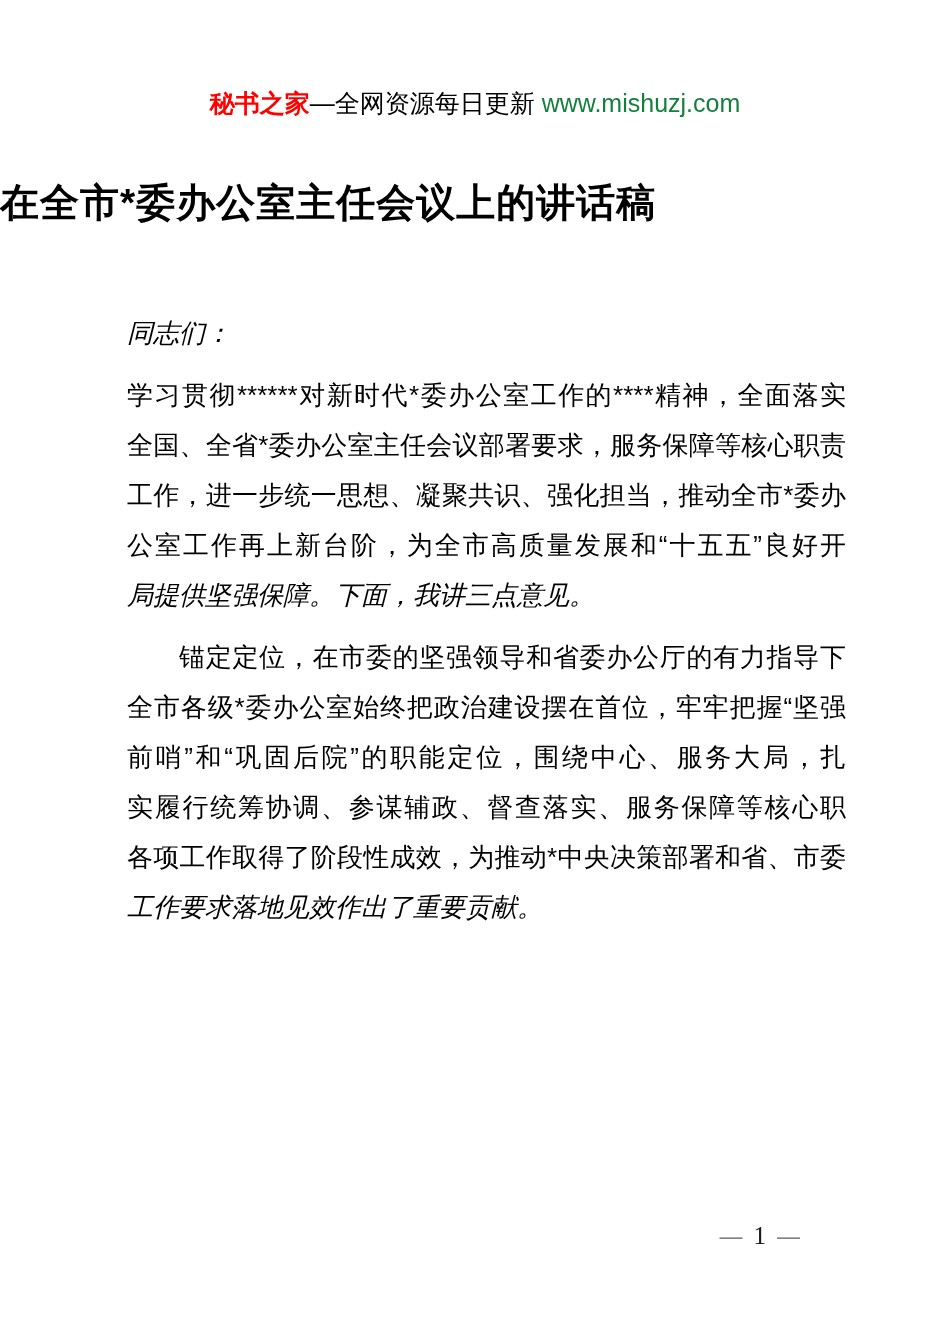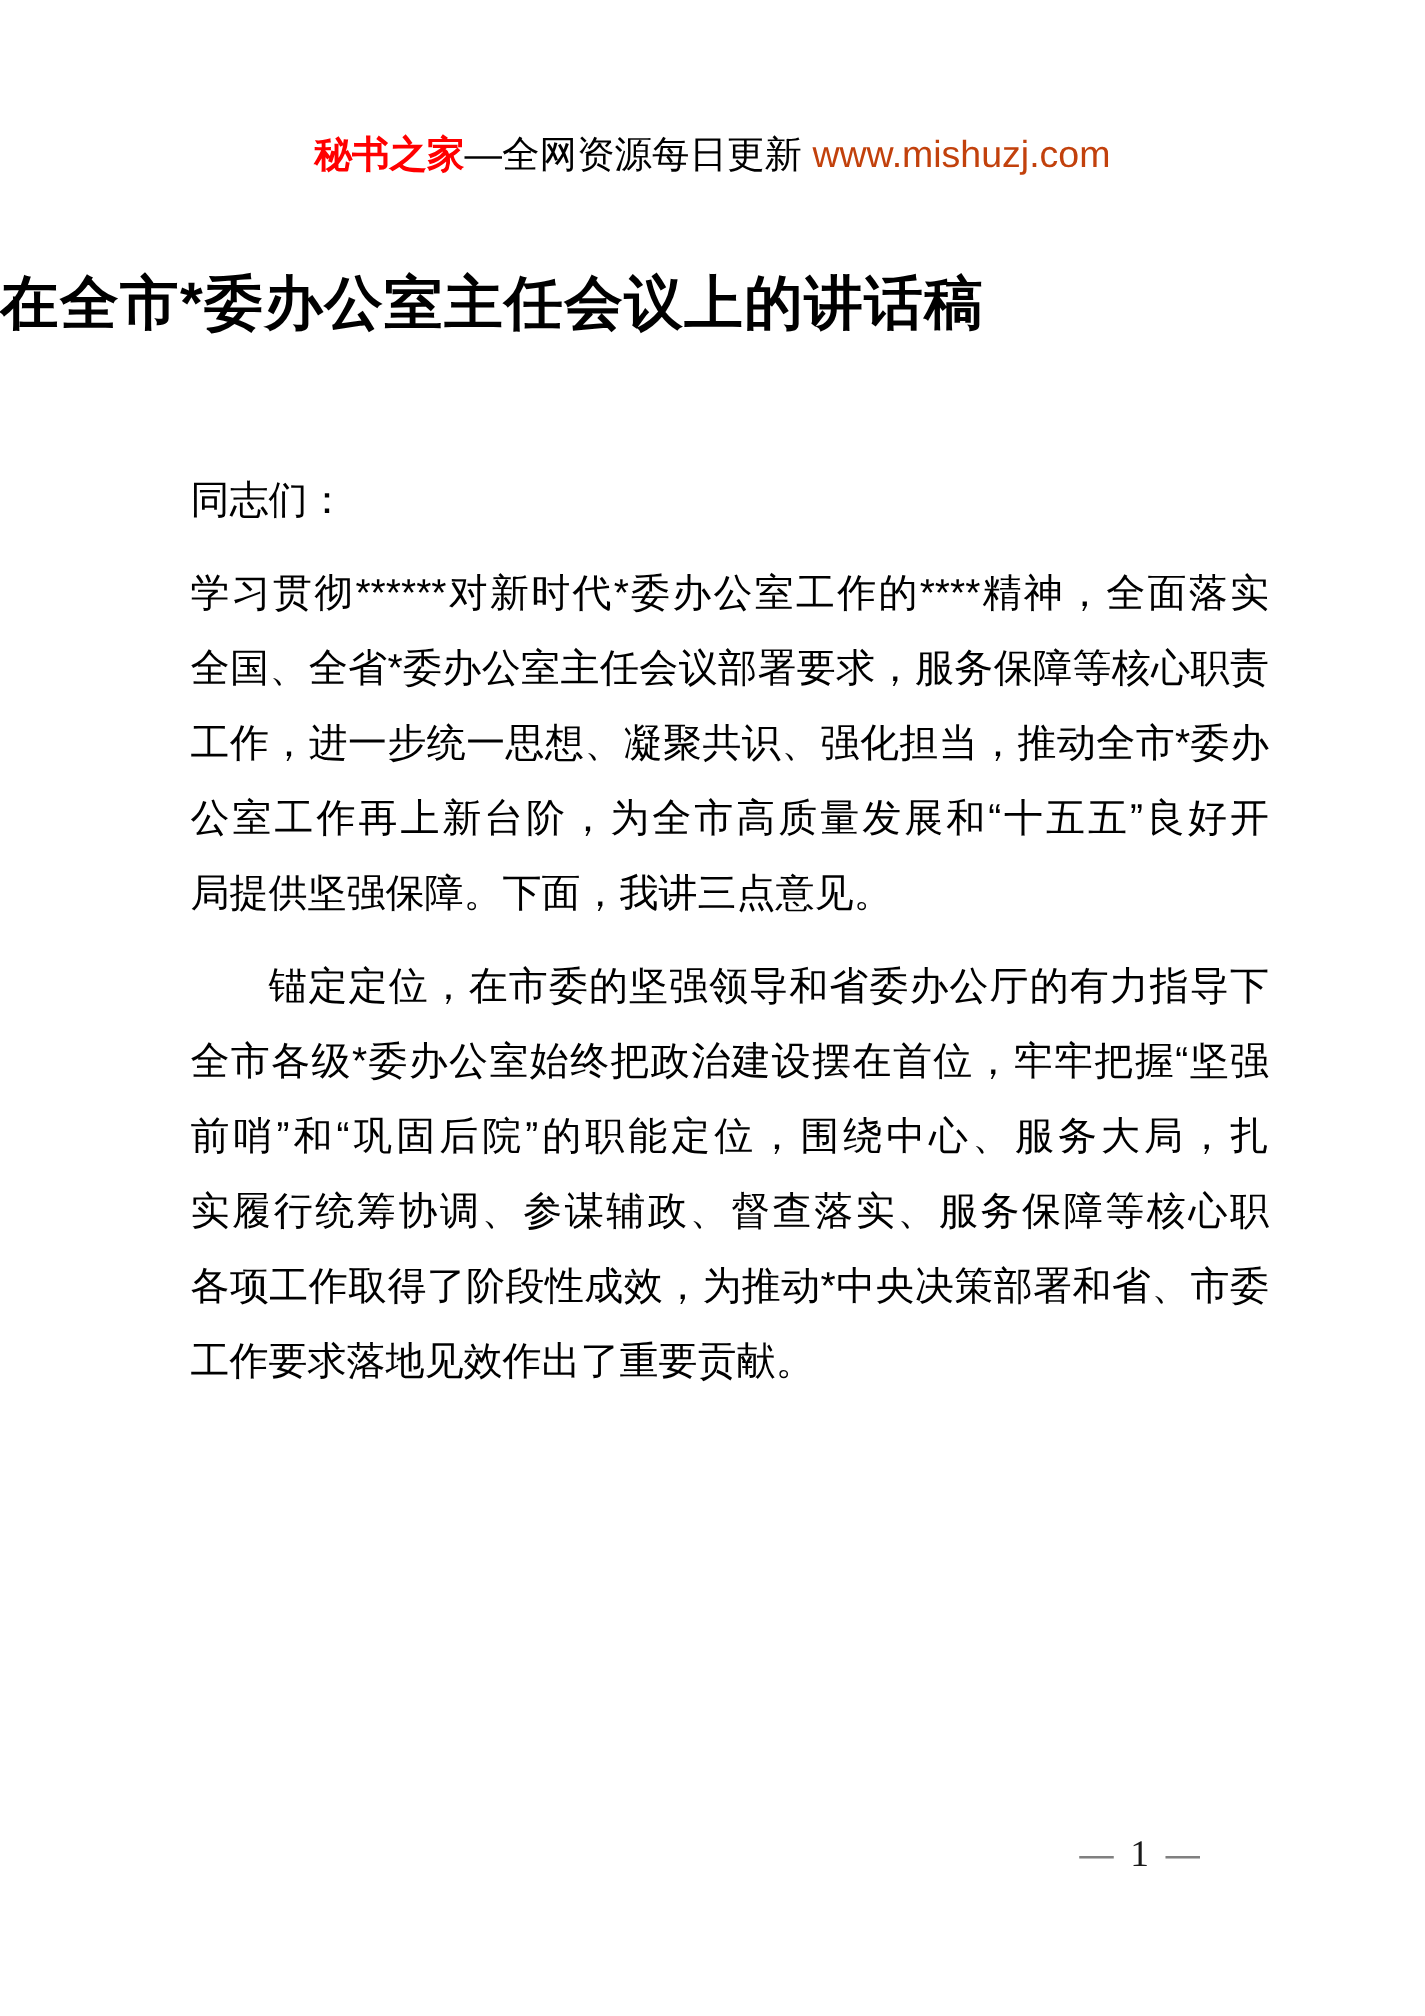--- a/index.html
+++ b/index.html
@@ -45,21 +45,21 @@
   .paragraph { margin: 0 0 12px 0; }
   .paragraph.bold { font-weight: 700; }
   .line {
     height: 50px;
     line-height: 50px;
     overflow: hidden;
     text-align: justify;
     text-align-last: justify;
     text-justify: inter-character;
   }
-  .line.lastline { text-align: right; text-align-last: left; }
+  .line.lastline { text-align: right; text-align-last: left; font-style: italic; }
   .line.indent { padding-left: 52px; }
   .page-footer {
     position: absolute;
     top: 1223px;
     right: 150px;
     font-size: 23px;
     line-height: 26px;
     white-space: nowrap;
   }
   .page-footer .num {
@@ -67,21 +67,21 @@
     font-size: 25px;
     padding: 0 11px;
   }
 </style>
 </head>
 <body>
 
 <div class="page">
 
   <div class="site-header">
-    <span class="site-name" style="color: rgb(255, 0, 0); text-align: center;">秘书之家</span><span>—全网资源每日更新 </span><span class="url" style="color: #c2410c;">www.mishuzj.com</span>
+    <span class="site-name" style="color: rgb(255, 0, 0); text-align: center;">秘书之家</span><span>—全网资源每日更新 </span><span class="url" style="color: #15803d;">www.mishuzj.com</span>
   </div>
 
   <div class="doc-title">在全市*委办公室主任会议上的讲话稿</div>
 
   <div class="doc-body">
       <div class="paragraph">
         <div class="line lastline">同志们：</div>
       </div>
       <div class="paragraph">
         <div class="line">学习贯彻******对新时代*委办公室工作的****精神，全面落实</div>

